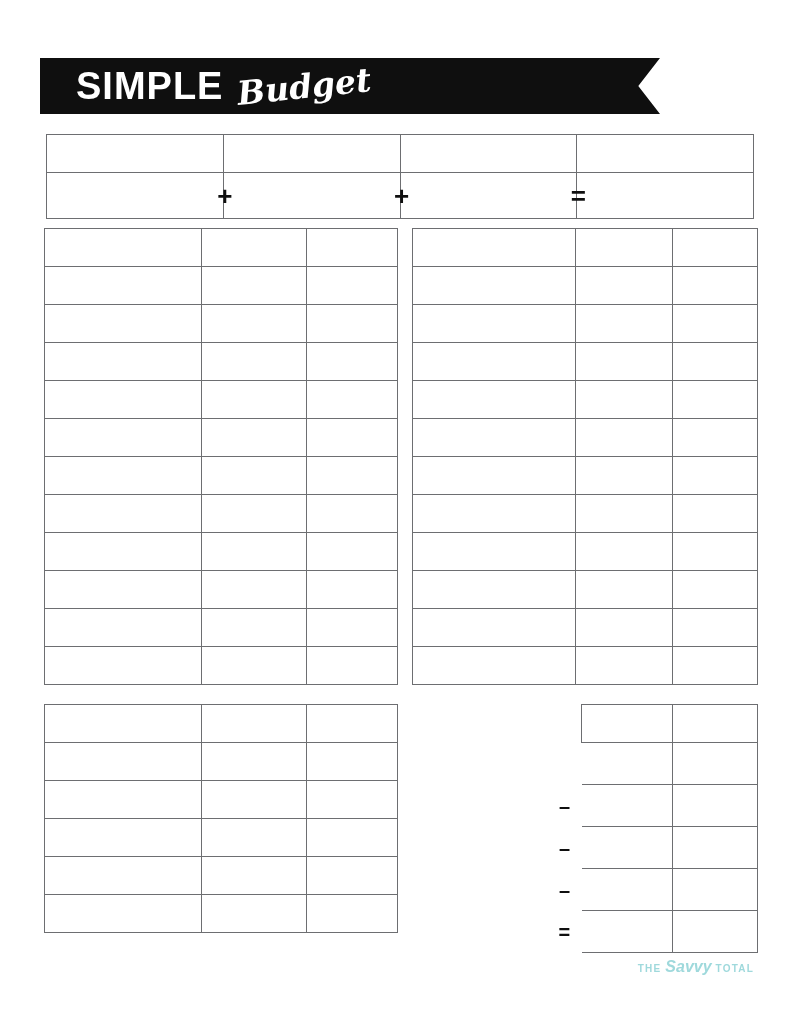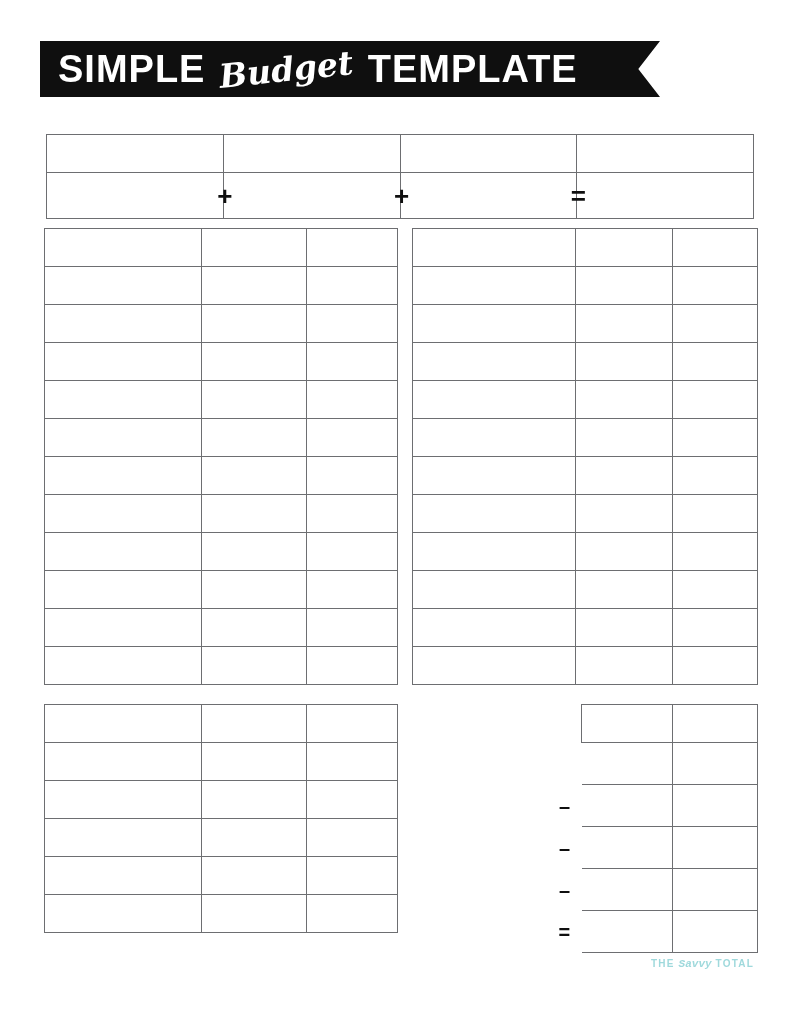--- a/index.html
+++ b/index.html
@@ -20,29 +20,29 @@
     left: 0; top: 0;
     width: 800px;
     height: 1030px;
     background: #fff;
   }
 
   
   .title-banner {
     position: absolute;
     left: 40px;
-    top: 41px;
+    top: 58px;
     width: 620px;
     height: 56px;
     background: #0f0f0f;
     
     clip-path: polygon(0 0, 100% 0, 96.5% 50%, 100% 100%, 0 100%);
     display: flex;
     align-items: center;
-    padding-left: 18px;
+    padding-left: 36px;
     box-sizing: border-box;
   }
   .title-word {
     color: #ffffff;
     font-family: "Liberation Sans", sans-serif;
     font-weight: bold;
     font-size: 38px;
     letter-spacing: 1px;
     line-height: 1;
   }
@@ -154,35 +154,34 @@
     position: absolute;
     right: 46px;
     top: 958px;
     text-align: right;
     color: #9fd9dc;
     font-size: 10px;
     letter-spacing: 1.2px;
     font-weight: bold;
   }
   .footer-logo .script {
-    font-family: Liberation Mono, monospace;
+    font-family: Liberation Sans, sans-serif;
     font-style: italic;
-    font-size: 11px;
+    font-size: 16px;
     letter-spacing: 0;
   }
 </style>
 </head>
 <body>
 
 <div class="page">
 
   <div class="title-banner">
     <span class="title-word">SIMPLE</span>
     <span class="title-script">Budget</span>
-    <span class="title-word">TEMPLATE</span>
   </div>
 
   <table class="tbl" id="income-table">
     <tbody>
         <tr>
       <th class="hdr teal" style="width:25%">INCOME 1</th>
       <th class="hdr yellow" style="width:25%">INCOME 2</th>
       <th class="hdr pink" style="width:25%">OTHER INCOME</th>
       <th class="hdr teal-d" style="width:25%">TOTAL INCOME</th>
     </tr>

